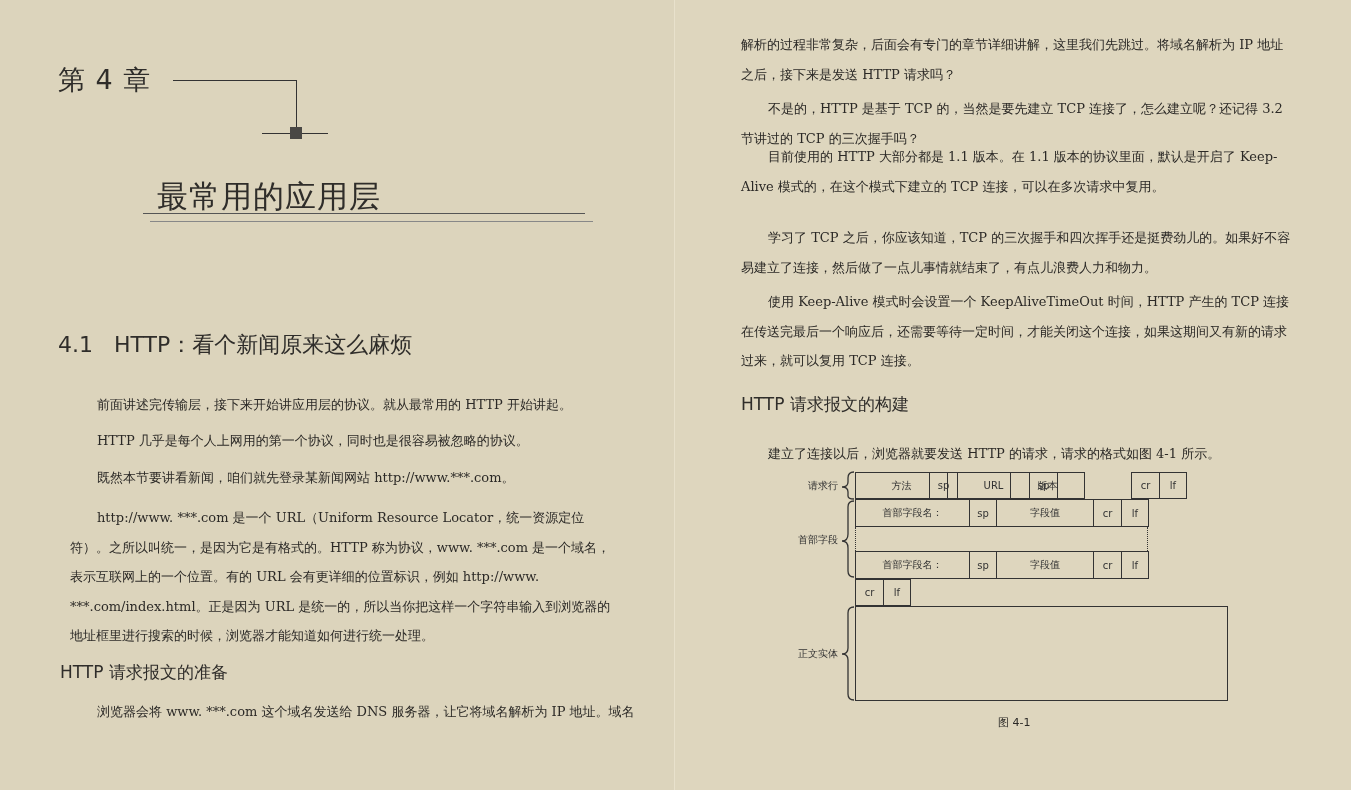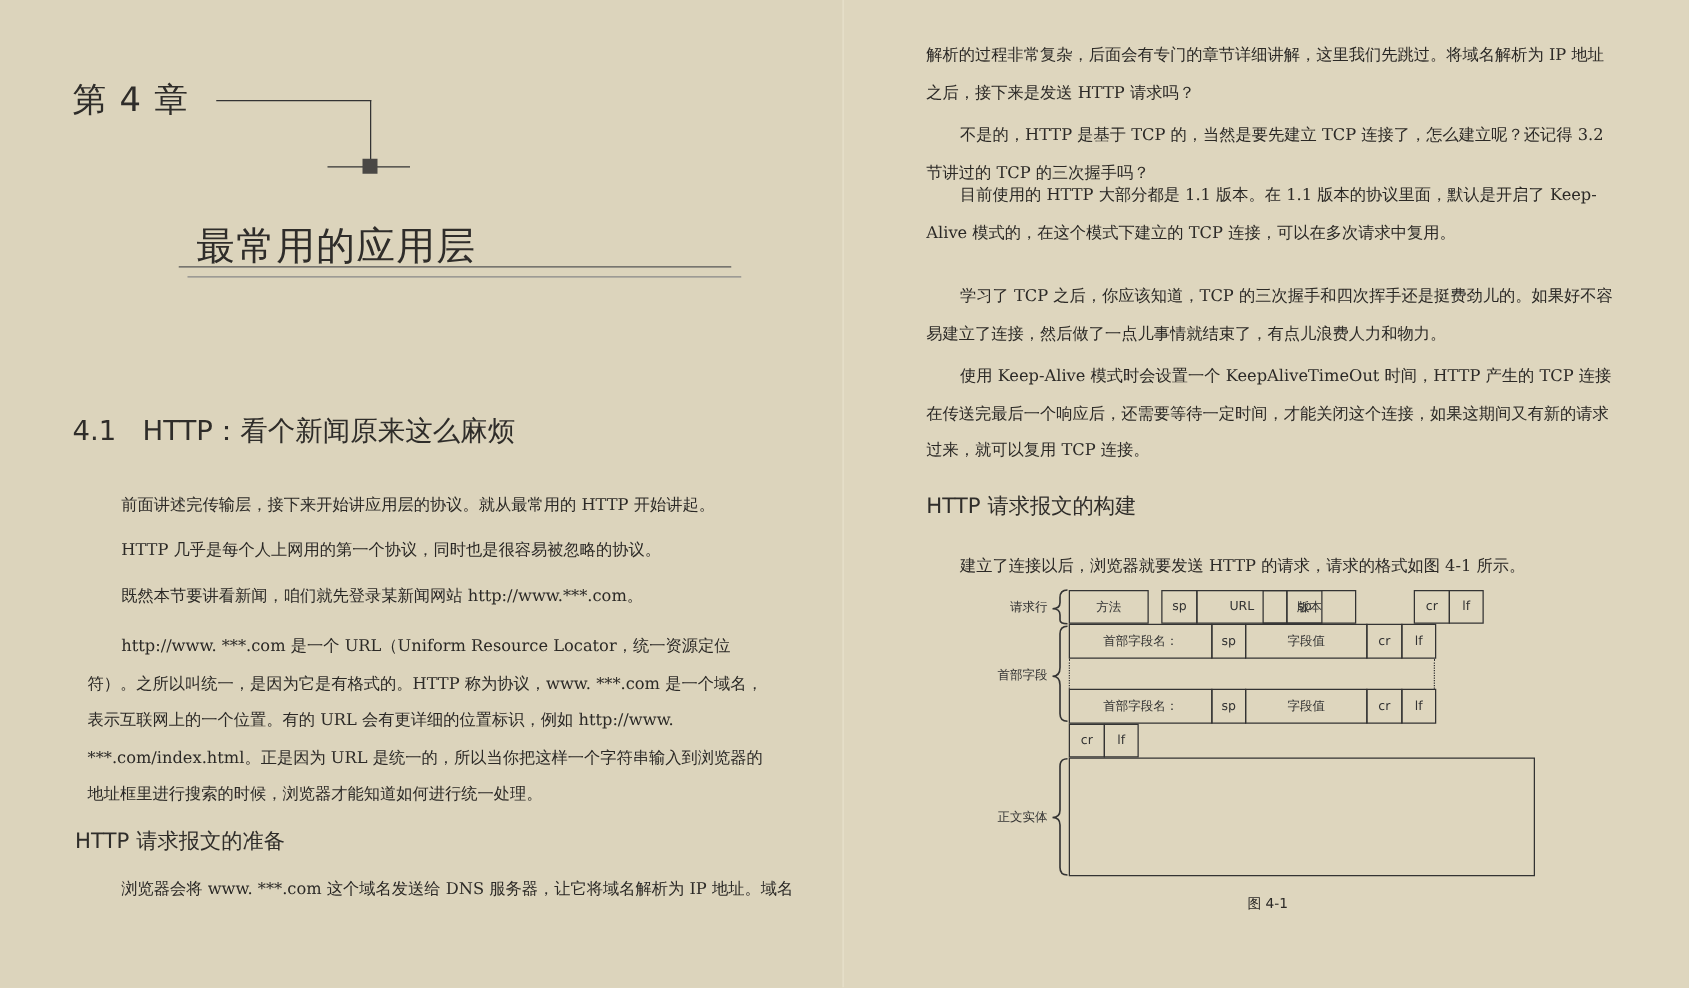--- a/index.html
+++ b/index.html
@@ -79,21 +79,21 @@
   <div class="diag-label" style="left:808px;top:479px;">请求行</div>
   <div class="diag-label" style="left:798px;top:533px;">首部字段</div>
   <div class="diag-label" style="left:798px;top:647px;">正文实体</div>
 
   <svg style="position:absolute;left:838px;top:470px;" width="20" height="232">
     <path d="M16 2 Q10 2 10 8 L10 12 Q10 17 4 17 Q10 17 10 22 L10 26 Q10 29 16 29" fill="none" stroke="#333" stroke-width="1.3"></path>
     <path d="M16 31 Q10 31 10 37 L10 64 Q10 71 4 71 Q10 71 10 78 L10 101 Q10 107 16 107" fill="none" stroke="#333" stroke-width="1.3"></path>
     <path d="M16 137 Q10 137 10 143 L10 178 Q10 184 4 184 Q10 184 10 190 L10 224 Q10 230 16 230" fill="none" stroke="#333" stroke-width="1.3"></path>
   </svg>
 
-  <div class="diag-box" style="left:855px;top:472px;width:64px;height:27px;">方法</div>
+  <div class="diag-box" style="left:855px;top:472px;width:93px;height:27px;">方法</div>
   <div class="diag-box" style="left:929px;top:472px;width:29px;height:27px;">sp</div>
   <div class="diag-box" style="left:957px;top:472px;width:73px;height:27px;">URL</div>
   <div class="diag-box" style="left:1029px;top:472px;width:29px;height:27px;">sp</div>
   <div class="diag-box" style="left:1010px;top:472px;width:75px;height:27px;">版本</div>
   <div class="diag-box" style="left:1131px;top:472px;width:29px;height:27px;">cr</div>
   <div class="diag-box" style="left:1159px;top:472px;width:28px;height:27px;">lf</div>
 
   <div class="diag-box" style="left:855px;top:499px;width:115px;height:28px;">首部字段名：</div>
   <div class="diag-box" style="left:969px;top:499px;width:28px;height:28px;">sp</div>
   <div class="diag-box" style="left:996px;top:499px;width:98px;height:28px;">字段值</div>

